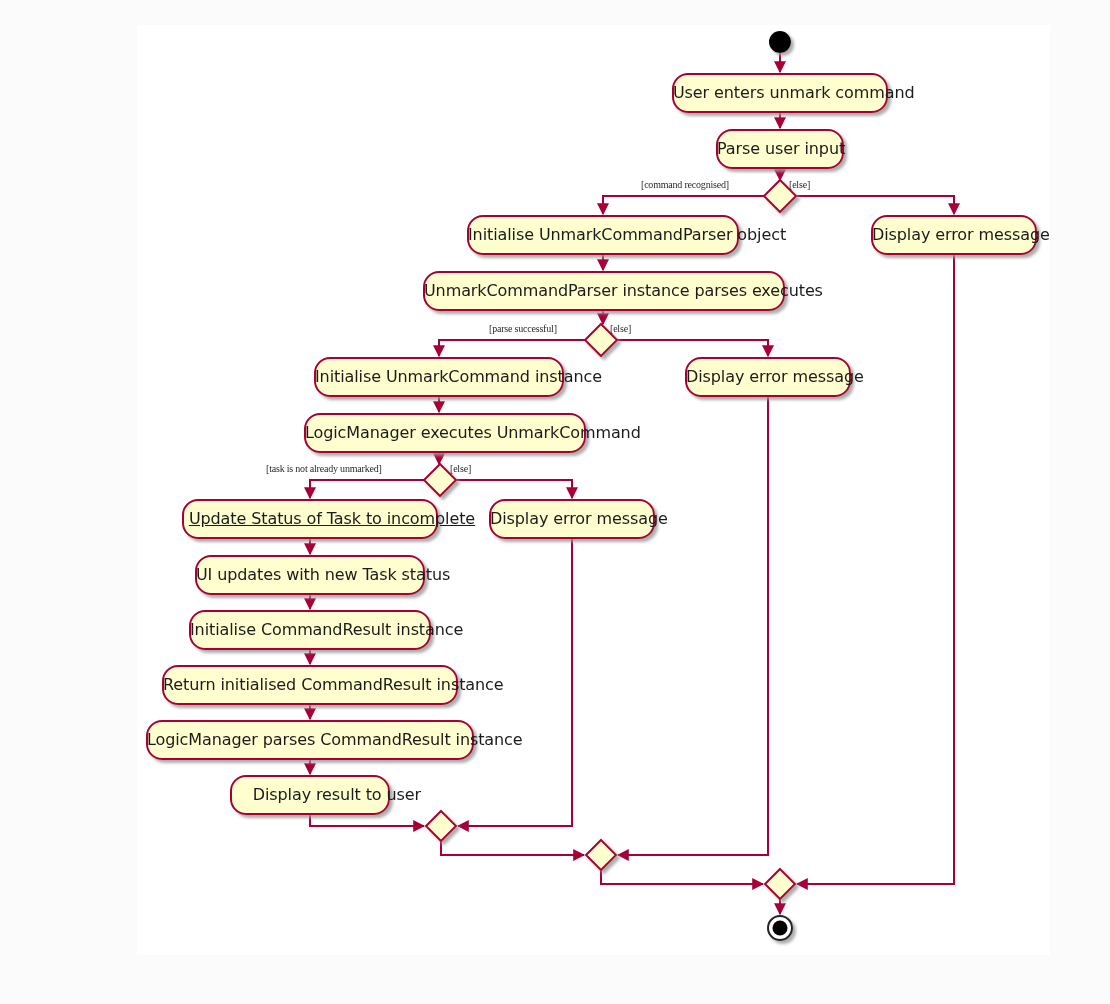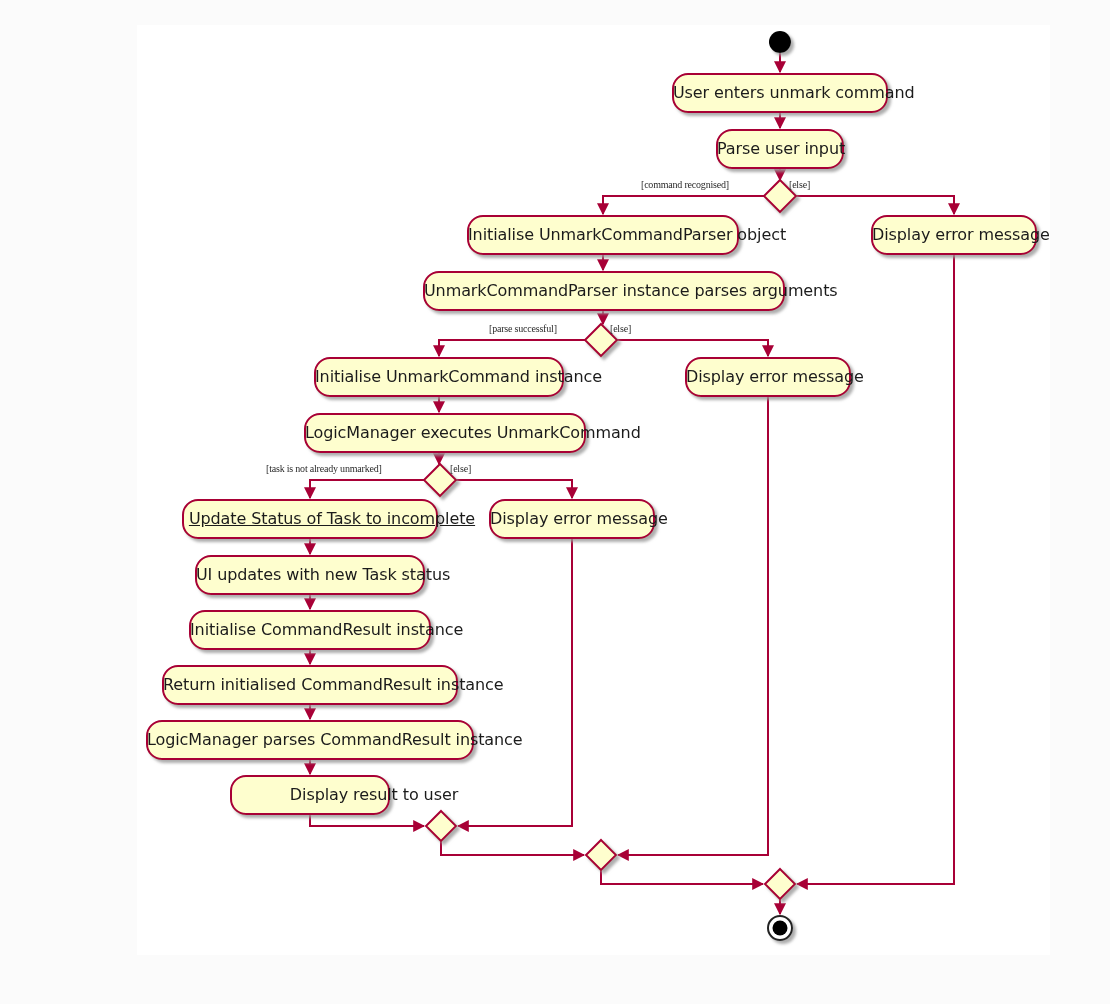--- a/index.html
+++ b/index.html
@@ -145,30 +145,30 @@
     <polygon points="601,840 616,855 601,870 586,855"></polygon>
     <polygon points="780,869 795,884 780,899 765,884"></polygon>
   </g>
 </svg>
 
 <div id="labels">
     <div class="node-label" style="left: 673px; top: 93px; width: 214px; text-align: center; transform: translateY(-50%);">User enters unmark command</div>
     <div class="node-label" style="left: 717px; top: 149px; width: 126px; text-align: center; transform: translateY(-50%);">Parse user input</div>
     <div class="node-label" style="left: 468px; top: 235px; width: 270px; text-align: center; transform: translateY(-50%);">Initialise UnmarkCommandParser object</div>
     <div class="node-label" style="left: 872px; top: 235px; width: 164px; text-align: center; transform: translateY(-50%);">Display error message</div>
-    <div class="node-label" style="left: 424px; top: 291px; width: 360px; text-align: center; transform: translateY(-50%);">UnmarkCommandParser instance parses arguments</div>
+    <div class="node-label" style="left: 424px; top: 291px; width: 360px; text-align: center; transform: translateY(-50%);">UnmarkCommandParser instance parses executes</div>
     <div class="node-label" style="left: 315px; top: 377px; width: 248px; transform: translateY(-50%);">Initialise UnmarkCommand instance</div>
     <div class="node-label" style="left: 686px; top: 377px; width: 164px; text-align: center; transform: translateY(-50%);">Display error message</div>
     <div class="node-label" style="left: 305px; top: 433px; width: 280px; text-align: center; transform: translateY(-50%);">LogicManager executes UnmarkCommand</div>
     <div class="node-label" style="left: 183px; top: 519px; width: 298px; text-align: center; transform: translateY(-50%); text-decoration: underline;">Update Status of Task to incomplete</div>
     <div class="node-label" style="left: 490px; top: 519px; width: 164px; text-align: center; transform: translateY(-50%);">Display error message</div>
     <div class="node-label" style="left: 196px; top: 575px; width: 228px; text-align: right; transform: translateY(-50%);">UI updates with new Task status</div>
     <div class="node-label" style="left: 190px; top: 630px; width: 240px; text-align: center; transform: translateY(-50%);">Initialise CommandResult instance</div>
     <div class="node-label" style="left: 163px; top: 685px; width: 294px; text-align: center; transform: translateY(-50%);">Return initialised CommandResult instance</div>
     <div class="node-label" style="left: 147px; top: 740px; width: 326px; text-align: center; transform: translateY(-50%);">LogicManager parses CommandResult instance</div>
-    <div class="node-label" style="left: 231px; top: 795px; width: 190px; text-align: center; transform: translateY(-50%); padding-left: 48px;">Display result to user</div>
+    <div class="node-label" style="left: 231px; top: 795px; width: 190px; text-align: right; transform: translateY(-50%);">Display result to user</div>
     <div class="guard-label" style="left: 641px; top: 180px;">[command recognised]</div>
     <div class="guard-label" style="left: 789px; top: 180px;">[else]</div>
     <div class="guard-label" style="left: 489px; top: 324px;">[parse successful]</div>
     <div class="guard-label" style="left: 610px; top: 324px;">[else]</div>
     <div class="guard-label" style="left: 266px; top: 464px;">[task is not already unmarked]</div>
     <div class="guard-label" style="left: 450px; top: 464px;">[else]</div>
   </div>
 
 </body></html>

